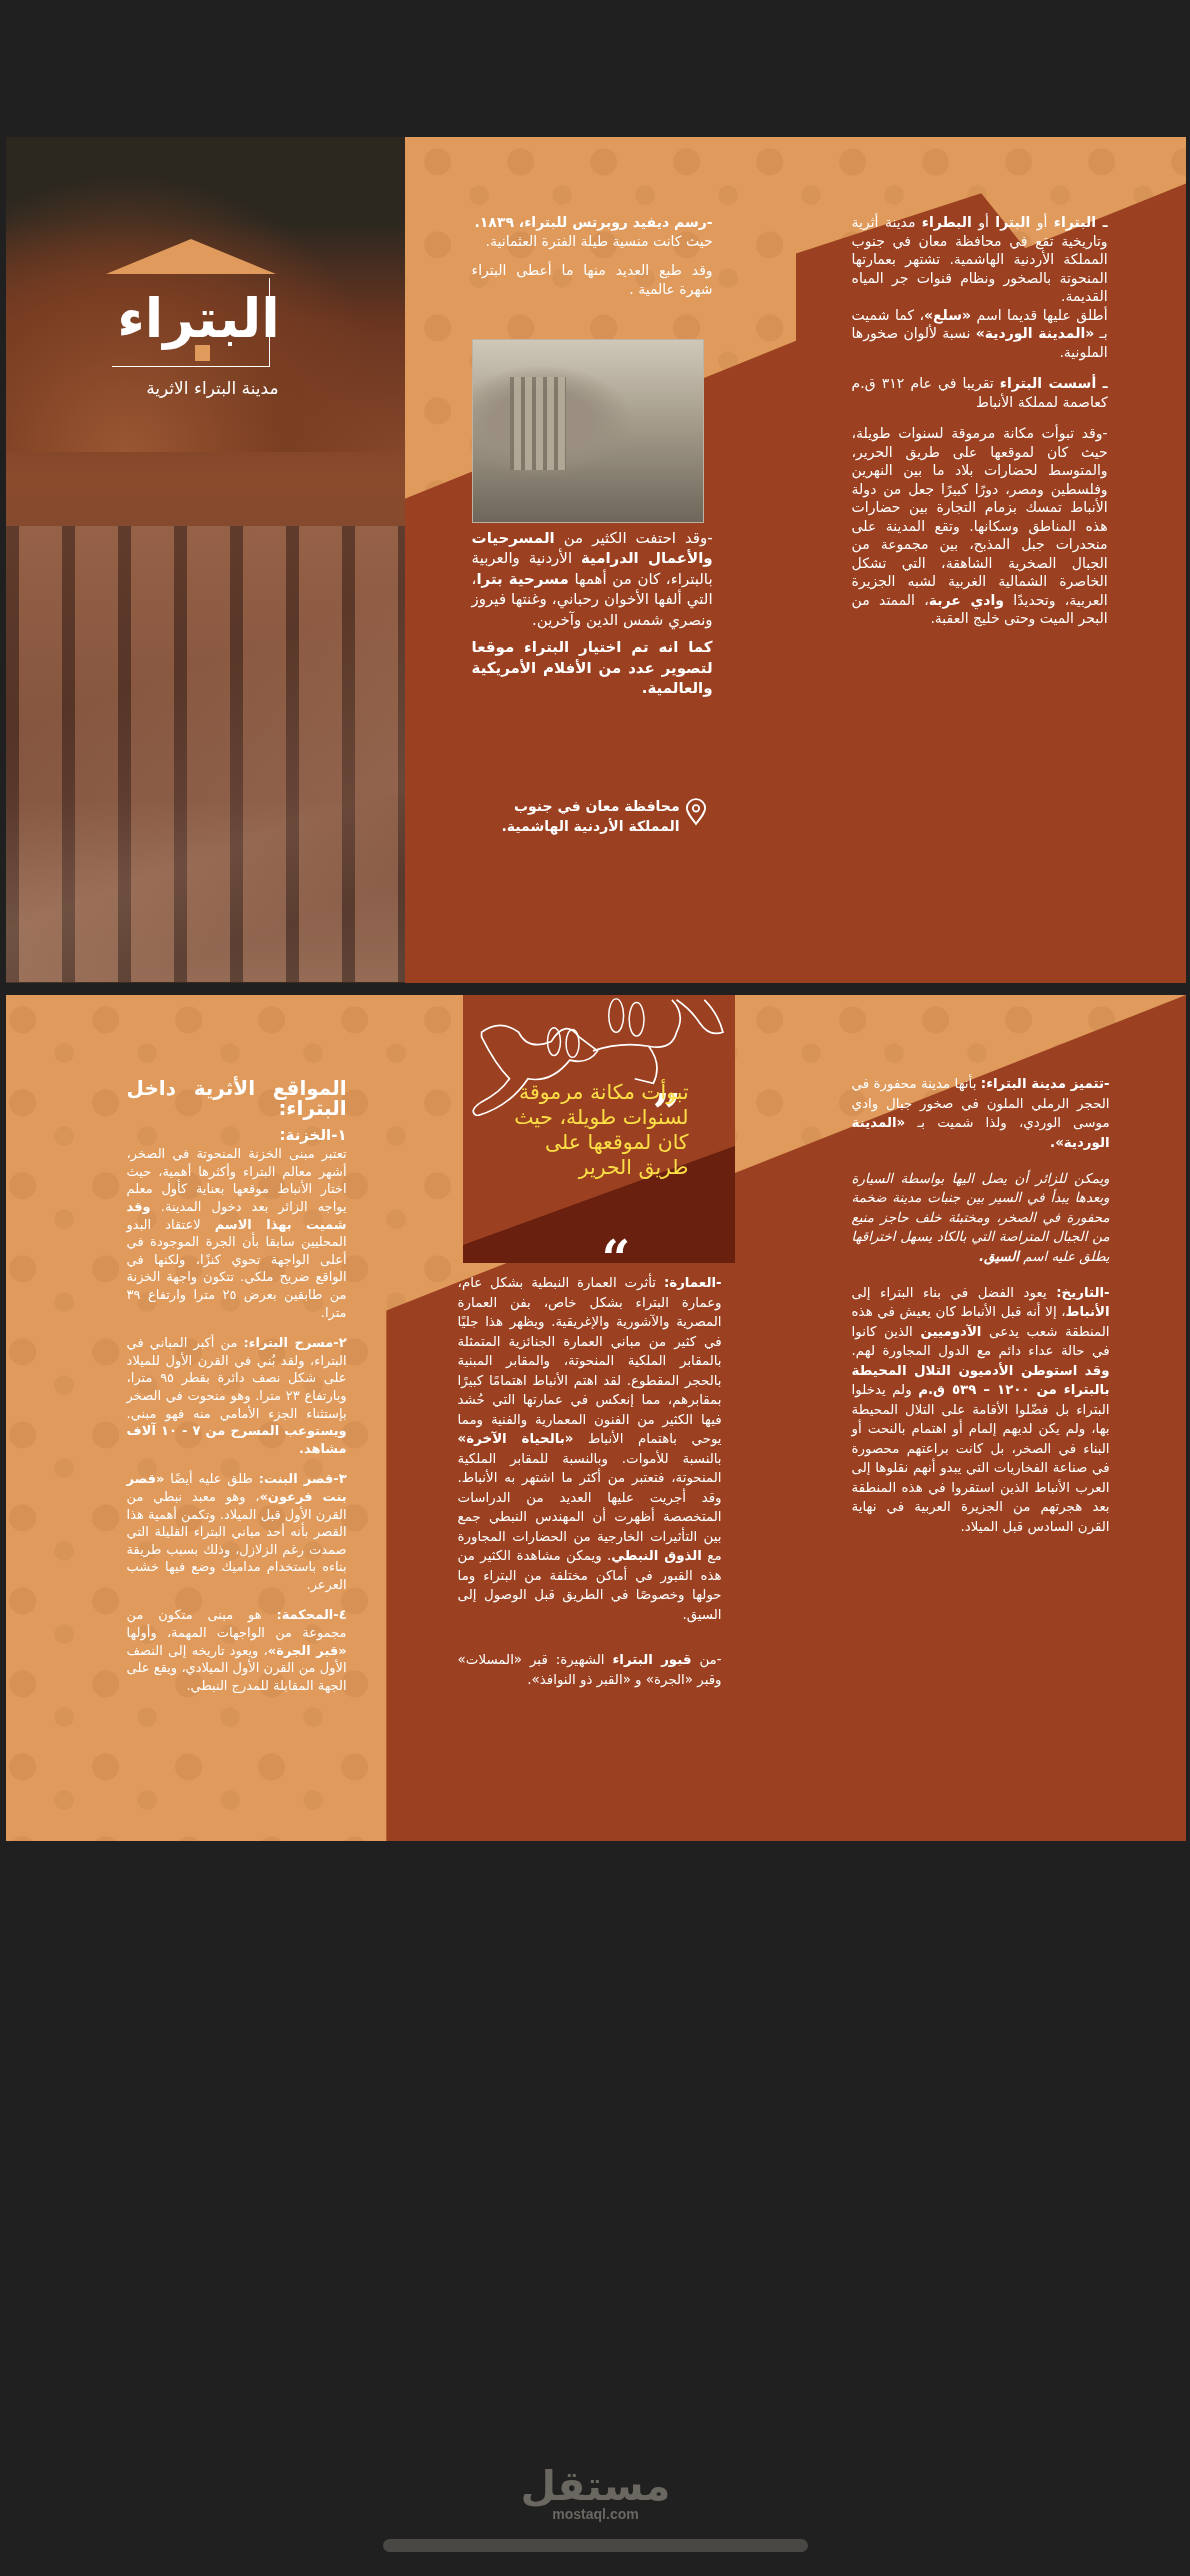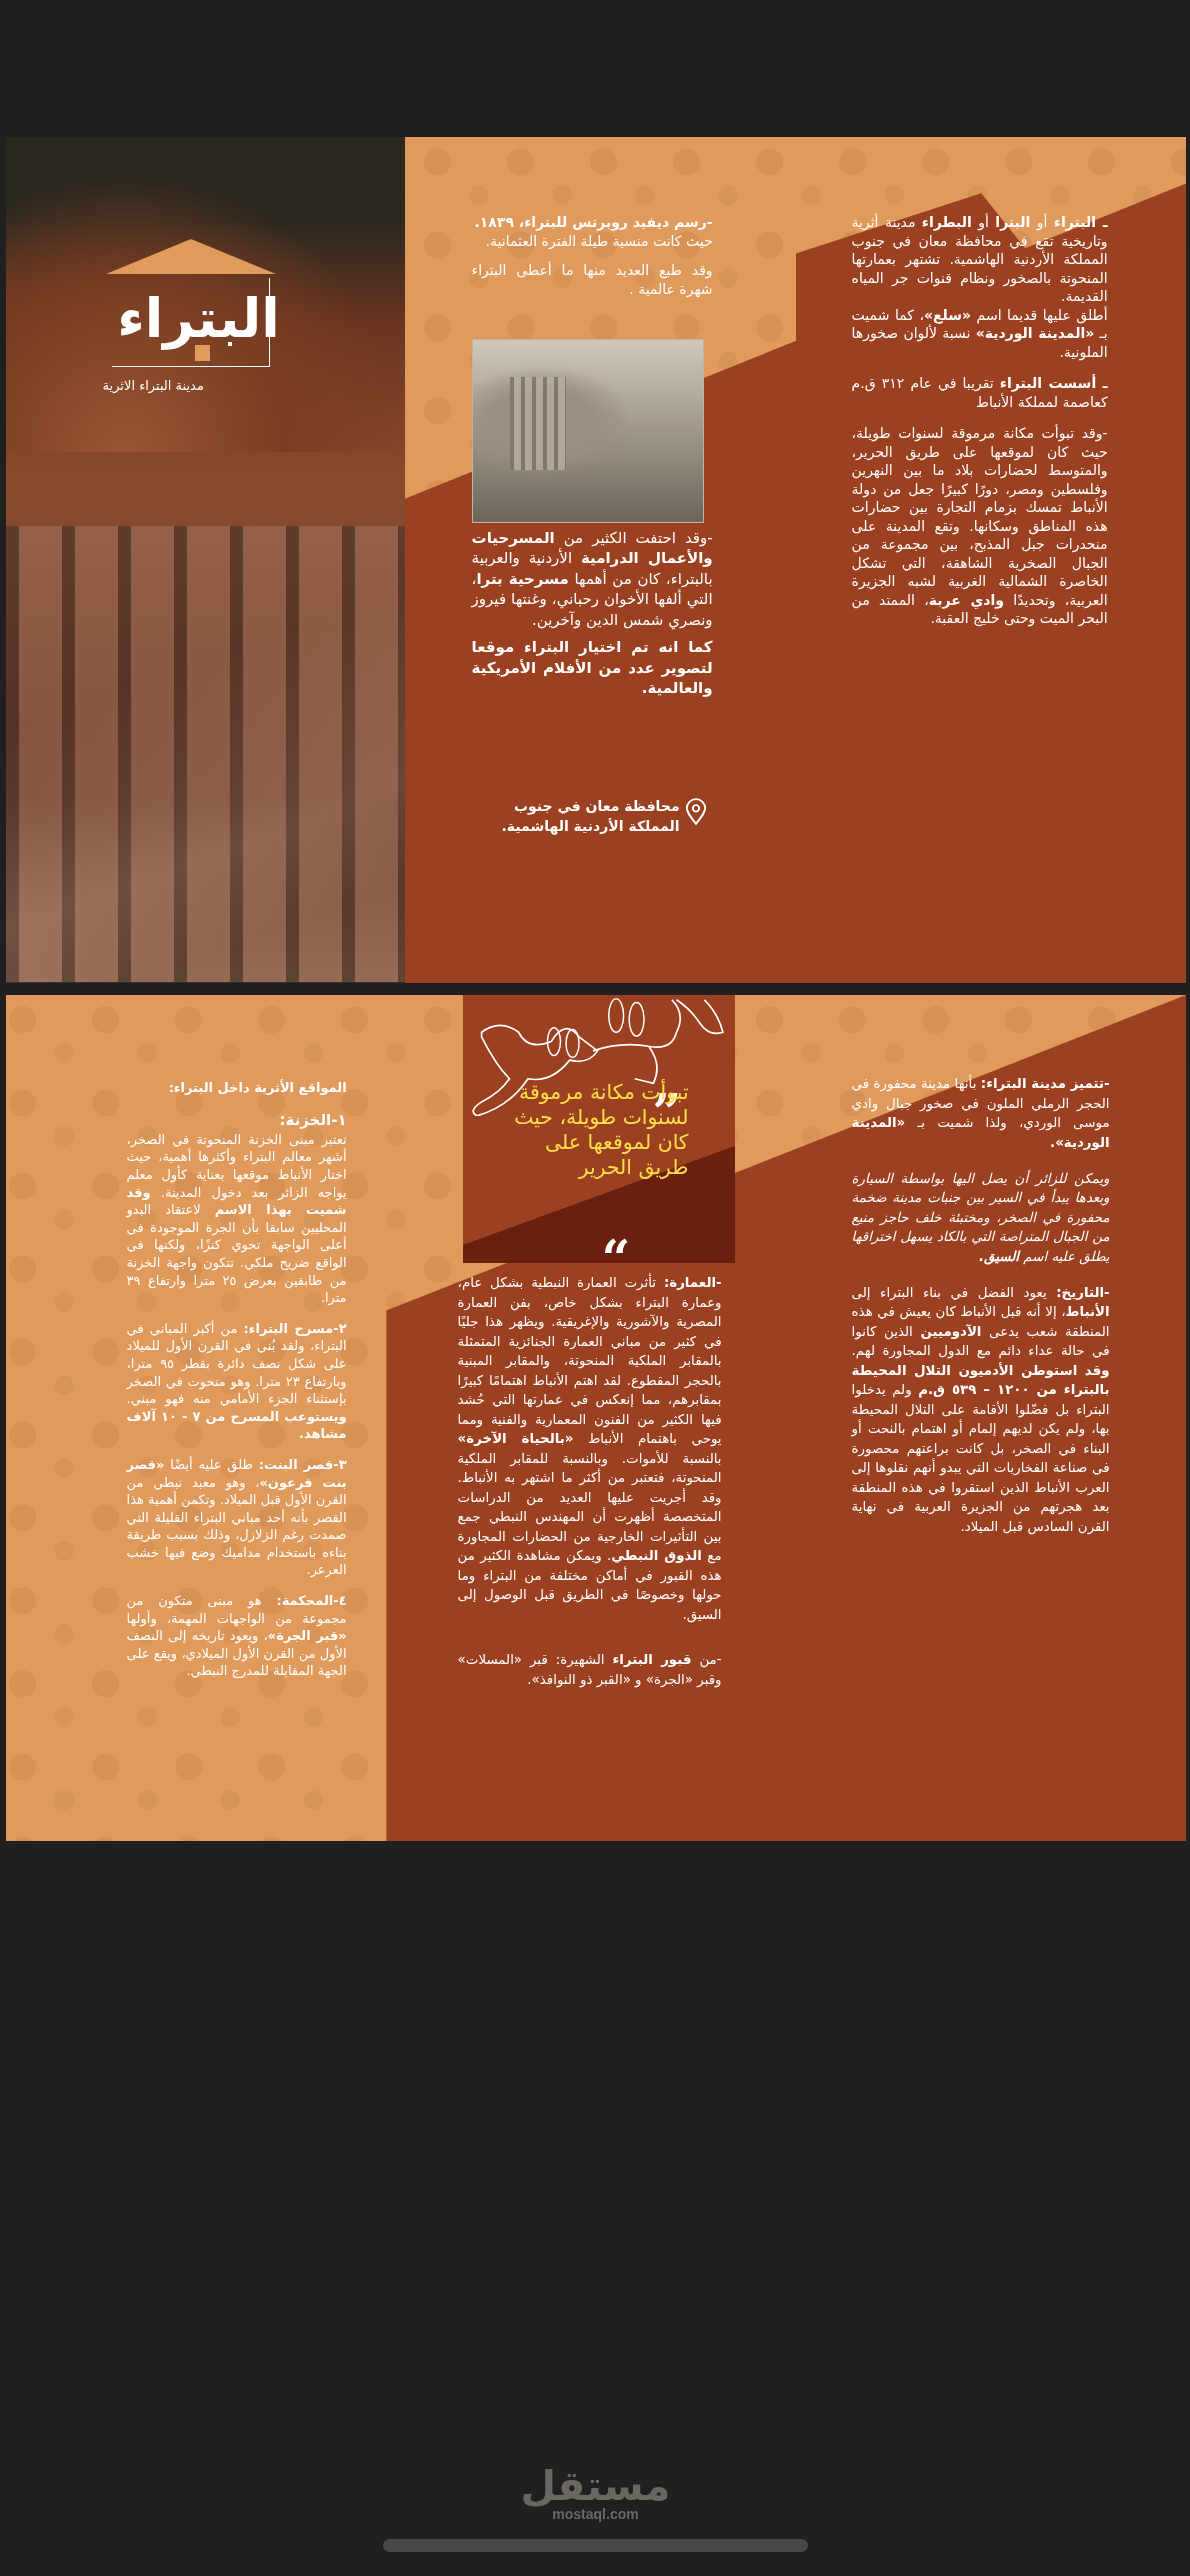--- a/index.html
+++ b/index.html
@@ -33,21 +33,21 @@
 
   .logo { position: absolute; left: 97px; top: 102px; width: 176px; }
   .logo .roof { width: 0; height: 0; margin: 0 auto;
     border-left: 85px solid transparent; border-right: 85px solid transparent;
     border-bottom: 35px solid #df9a5c; }
   .logo .mark { margin: 3.7px auto 0; width: 158px; height: 89px; position: relative;
     border-right: 1.9px solid #fff; border-bottom: 1.9px solid #fff; }
   .logo .mark span { position: absolute; left: 5.6px; top: 9.3px; font-family: "DejaVu Sans", sans-serif;
     font-weight: bold; font-size: 54px; color: #fff; letter-spacing: -1.9px; direction: rtl; }
   .logo .sq { position: absolute; left: 83px; top: 67px; width: 15px; height: 16.7px; background: #df9a5c; }
-  .logo .sub { margin-top: 11px; text-align: left; font-size: 13px; color: #fff; direction: rtl; }
+  .logo .sub { margin-top: 11px; text-align: right; font-size: 17px; color: #fff; direction: rtl; }
 
   
   .txt { position: absolute; direction: rtl; text-align: justify; font-size: 14px; line-height: 18.5px; color: #fff; }
   .txt b { font-weight: bold; }
   .txt p { margin-bottom: 13px; }
 
   .diag { position: absolute; }
 
   .engraving { position: absolute; left: 466px; top: 202px; width: 232px; height: 184px;
     background:
@@ -157,21 +157,21 @@
       <ellipse cx="165" cy="22" rx="8" ry="18" fill="none" stroke="#fff" stroke-width="1.6"></ellipse>
       <ellipse cx="187" cy="26" rx="8" ry="18" fill="none" stroke="#fff" stroke-width="1.6"></ellipse>
       <path d="M230 5 q15 10 25 25 q10 15 25 10 q-5 -20 -20 -35" fill="none" stroke="#fff" stroke-width="1.8"></path>
     </svg>
     <div class="qmark" style="left:190px;top:93px;">”</div>
     <div class="quote-text">تبوأت مكانة مرموقة لسنوات طويلة، حيث كان لموقعها على طريق الحرير</div>
     <div class="qmark" style="left:139px;top:239px;">“</div>
   </div>
 
   <div class="txt" style="left:121px;top:83px;width:220px;font-size:13px;line-height:17.6px;">
-    <p style="margin-bottom:12px;font-size:13px;line-height:20.4px;"><b>المواقع الأثرية داخل البتراء:</b></p>
+    <p style="margin-bottom:6px;font-size:20px;line-height:20.4px;"><b>المواقع الأثرية داخل البتراء:</b></p>
     <p style="margin-bottom:0;font-size:15px;line-height:20.4px;"><b>١-الخزنة:</b></p>
     <p>
       <span>تعتبر مبنى الخزنة المنحوتة في الصخر، أشهر معالم البتراء وأكثرها أهمية، حيث اختار الأنباط موقعها بعناية كأول معلم يواجه الزائر بعد دخول المدينة. </span><b>وقد شميت بهذا الاسم</b><span> لاعتقاد البدو المحليين سابقا بأن الجرة الموجودة في أعلى الواجهة تحوي كنزًا، ولكنها في الواقع ضريح ملكي. تتكون واجهة الخزنة من طابقين بعرض ٢٥ مترا وارتفاع ٣٩ مترا.</span>
     </p>
     <p>
       <b>٢-مسرح البتراء:</b><span> من أكبر المباني في البتراء، ولقد بُني في القرن الأول للميلاد على شكل نصف دائرة بقطر ٩٥ مترا، وبارتفاع ٢٣ مترا. وهو منحوت في الصخر بإستثناء الجزء الأمامي منه فهو مبني. </span><b>ويستوعب المسرح من ٧ - ١٠ آلاف مشاهد.</b>
     </p>
     <p>
       <b>٣-قصر البنت:</b><span> طلق عليه أيضًا </span><b>«قصر بنت فرعون»</b><span>، وهو معبد نبطي من القرن الأول قبل الميلاد. وتكمن أهمية هذا القصر بأنه أحد مباني البتراء القليلة التي صمدت رغم الزلازل، وذلك بسبب طريقة بناءه باستخدام مداميك وضع فيها خشب العرعر.</span>
     </p>

